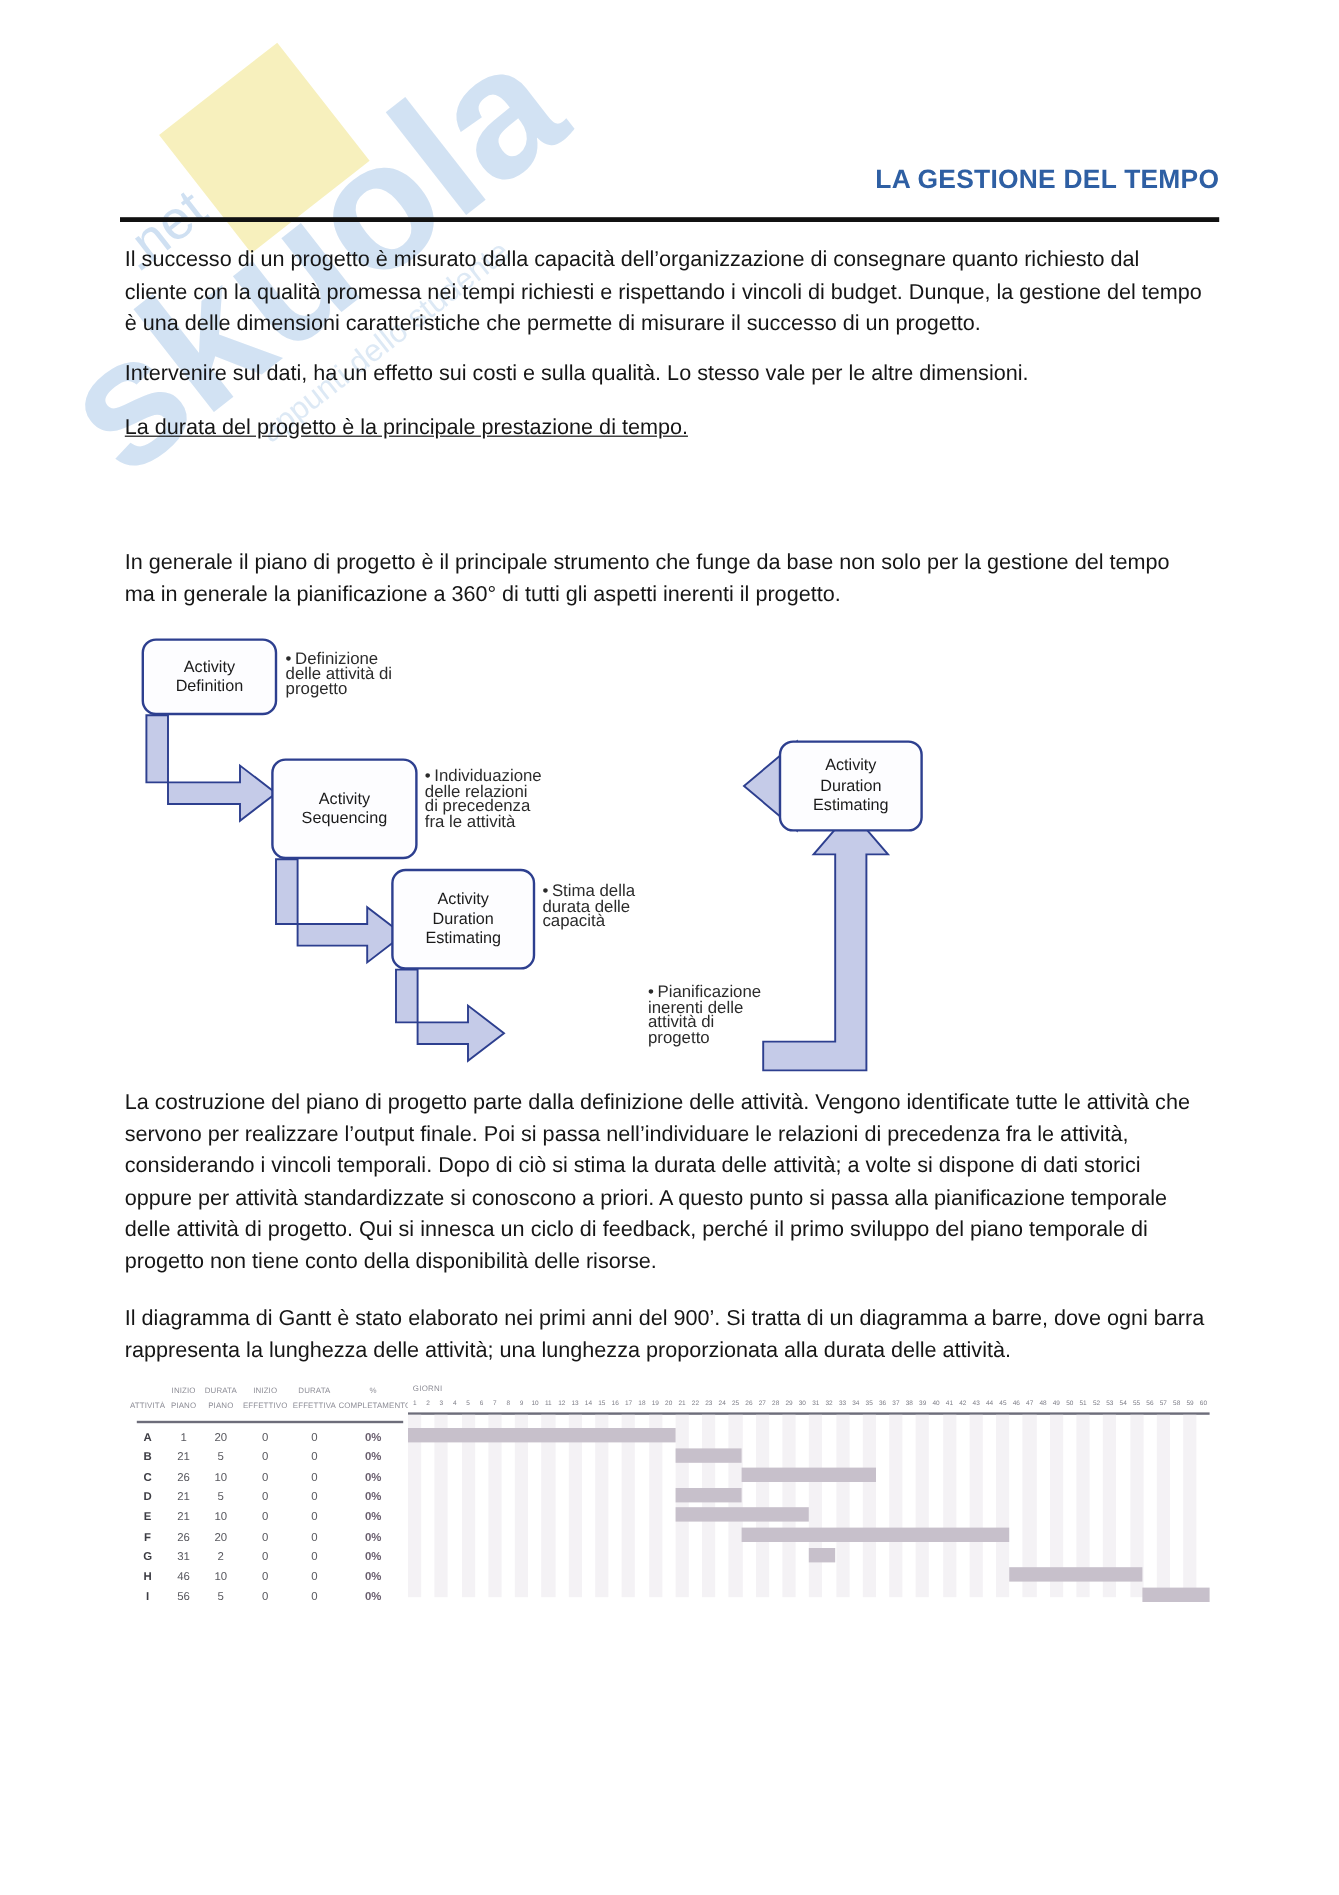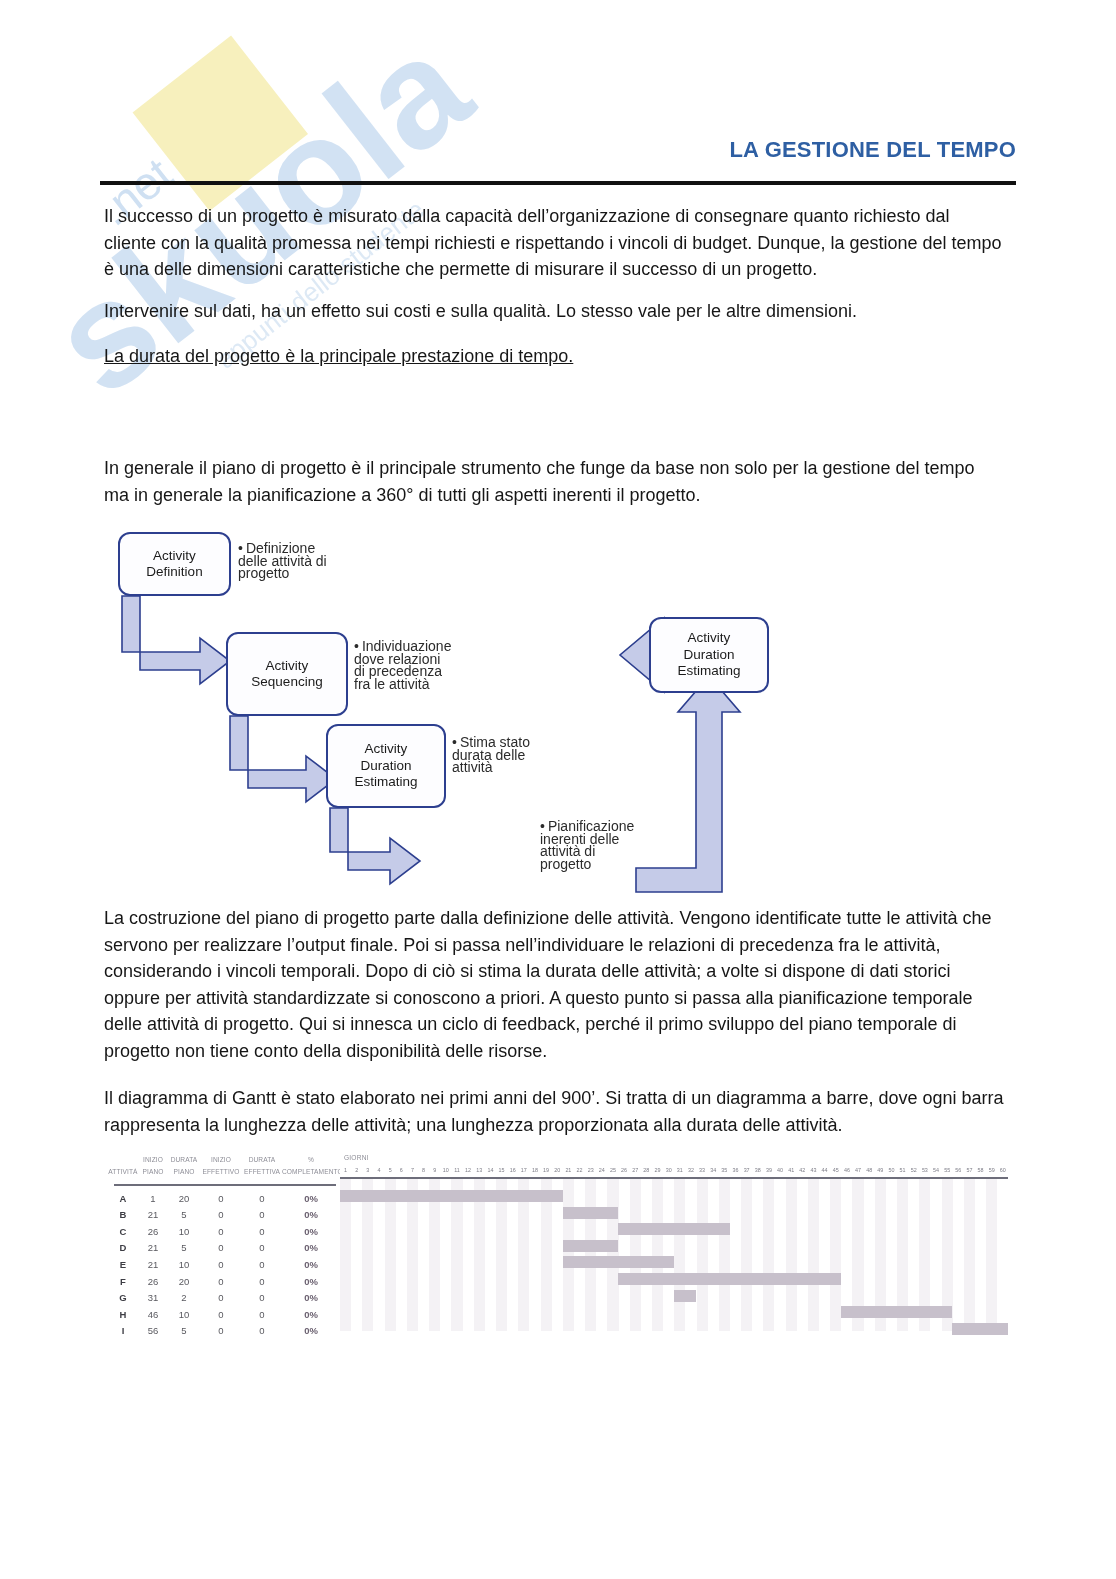--- a/index.html
+++ b/index.html
@@ -250,32 +250,32 @@
       <span class="bullet">•</span><span>Definizione delle attività di progetto</span>
     </div>
 
     <div class="dbox" style="left:118px; top:112px; width:122px; height:84px;">
       <div>
         <div>Activity</div>
         <div>Sequencing</div>
       </div>
     </div>
     <div class="dnote" style="left:246px; top:120px; width:96px;">
-      <span class="bullet">•</span><span>Individuazione dove relazioni di precedenza fra le attività</span>
+      <span class="bullet">•</span><span>Individuazione delle relazioni di precedenza fra le attività</span>
     </div>
 
     <div class="dbox" style="left:218px; top:204px; width:120px; height:84px;">
       <div>
         <div>Activity</div>
         <div>Duration</div>
         <div>Estimating</div>
       </div>
     </div>
     <div class="dnote" style="left:344px; top:216px; width:84px;">
-      <span class="bullet">•</span><span>Stima stato durata delle attività</span>
+      <span class="bullet">•</span><span>Stima della durata delle capacità</span>
     </div>
 
     <div class="dnote" style="left:432px; top:300px; width:90px;">
       <span class="bullet">•</span><span>Pianificazione inerenti delle attività di progetto</span>
     </div>
 
     <div class="dbox" style="left:541px; top:97px; width:120px; height:76px;">
       <div>
         <div>Activity</div>
         <div>Duration</div>

